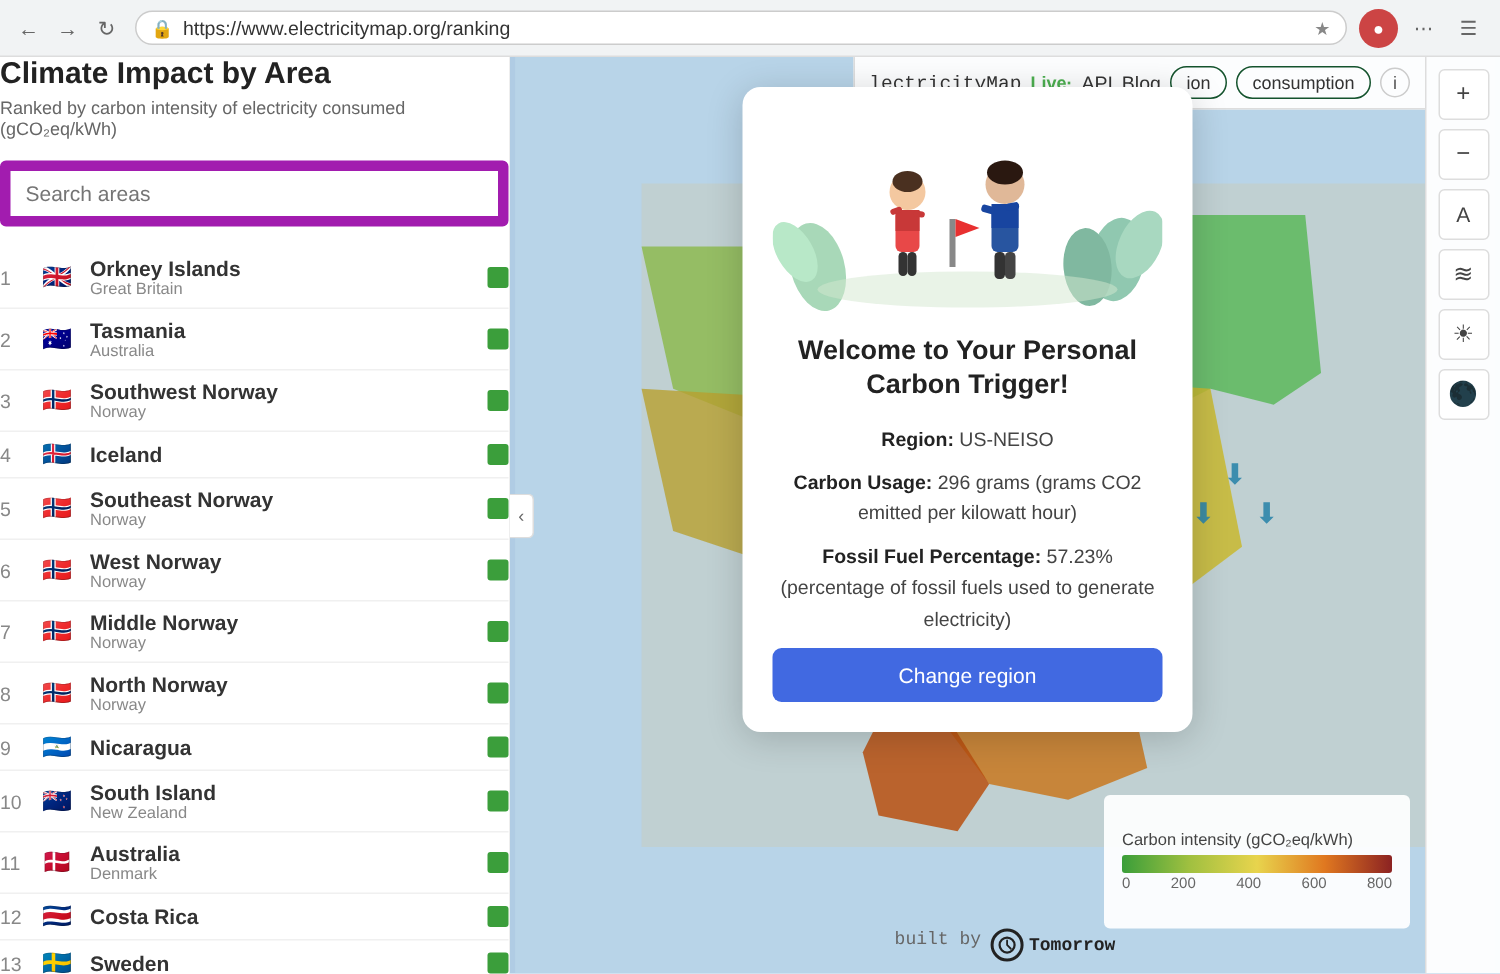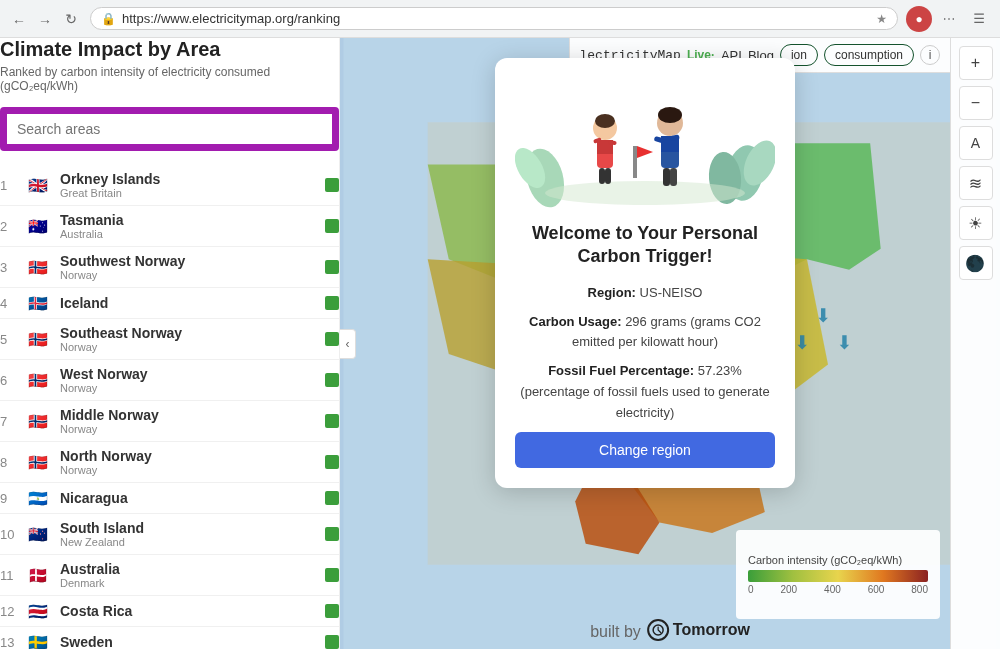--- a/index.html
+++ b/index.html
@@ -241,26 +241,27 @@
       color: #666;
       margin-top: 2px;
     }
 
     
     .built-by {
       position: absolute;
       bottom: 8px;
       left: 50%;
       transform: translateX(-50%);
-      font-size: 16px;
+      font-size: 12px;
       color: #666;
       display: flex;
-      align-items: flex-end;
+      align-items: flex-start;
       gap: 6px;
       z-index: 15;
+      font-family: Liberation Mono, monospace;
     }
     .tomorrow-logo {
       display: flex;
       align-items: center;
       gap: 4px;
       font-weight: 600;
       color: #222;
     }
     .tomorrow-circle {
       width: 22px;

